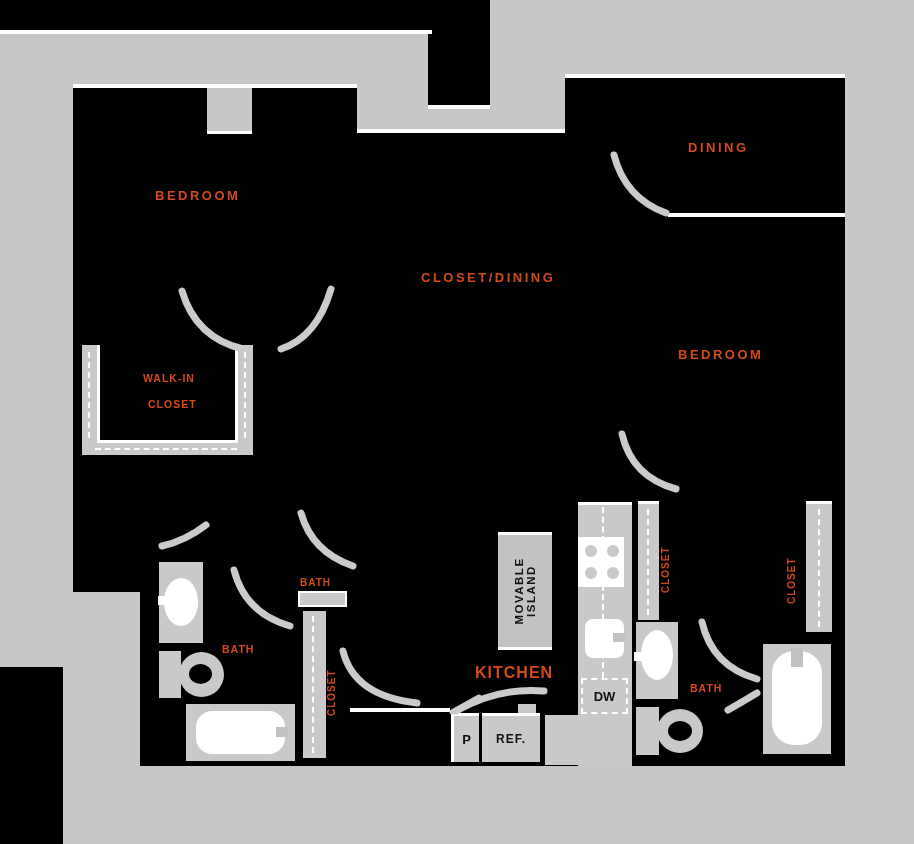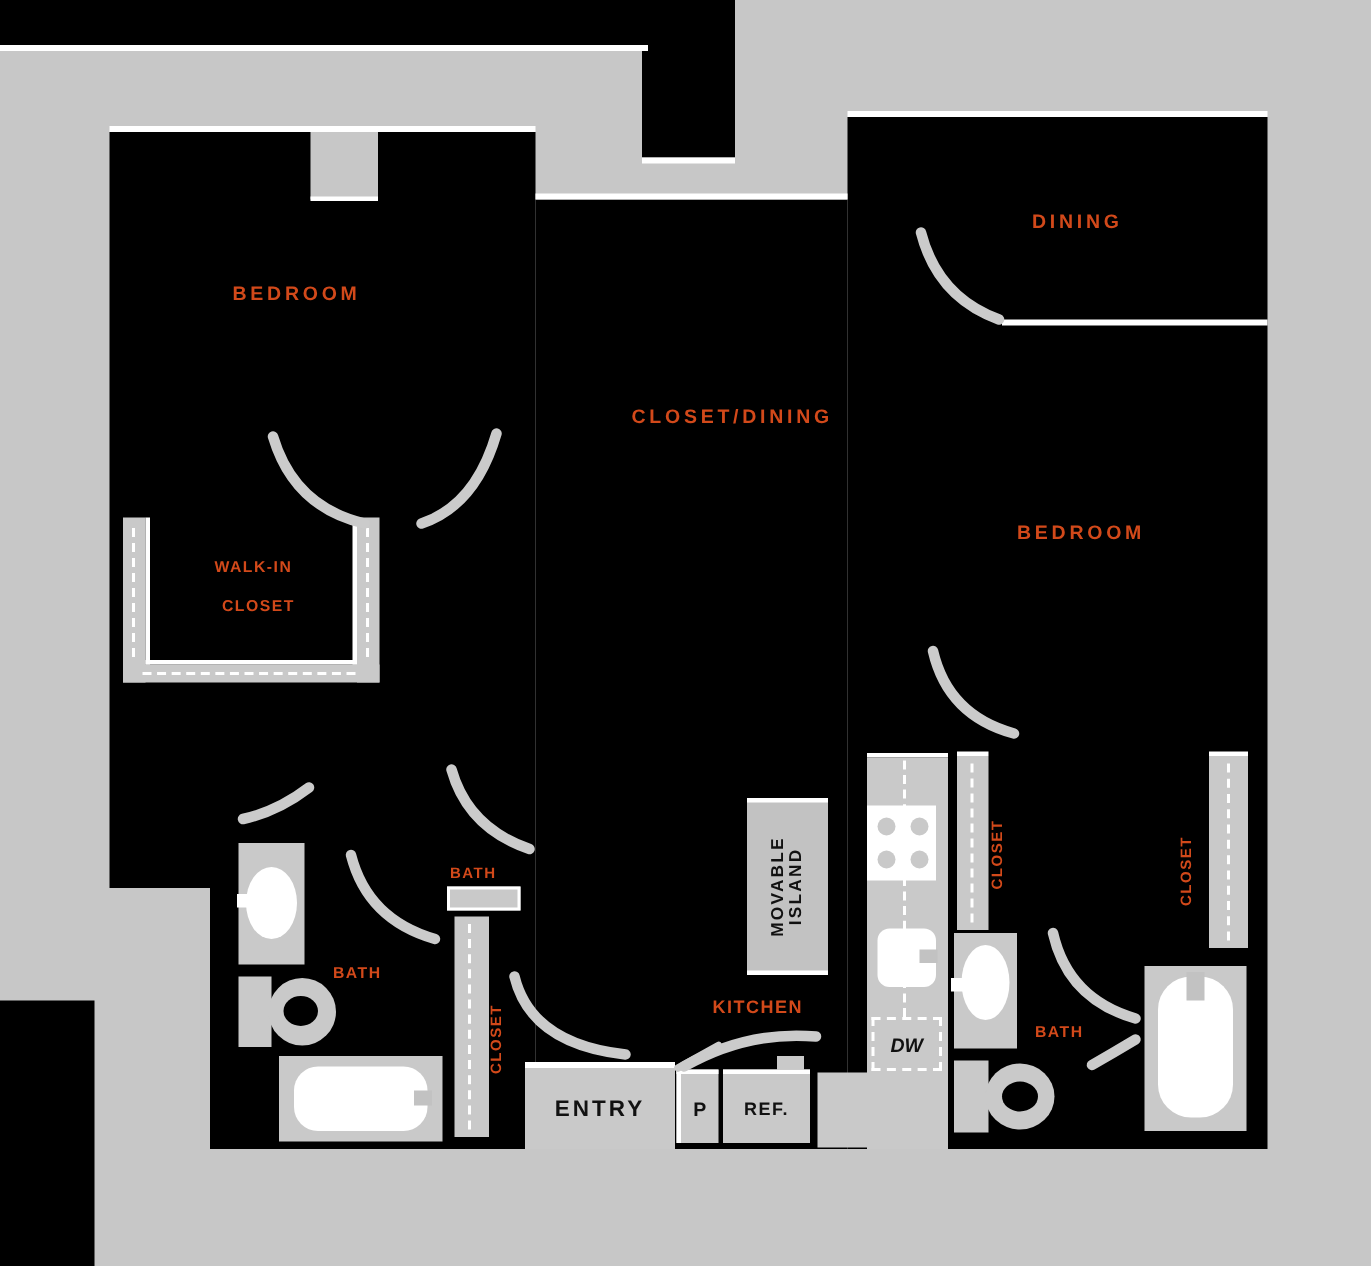--- a/index.html
+++ b/index.html
@@ -46,21 +46,21 @@
 
   <div class="abs" style="left:207px;top:88px;width:45px;height:45px;background:var(--bg);"></div>
   <div class="wline" style="left:207px;top:131px;width:45px;height:3px;"></div>
 
   <div class="wline" style="left:668px;top:213px;width:177px;height:4px;"></div>
 
   <div class="roomlbl" style="left:155px;top:188px;">BEDROOM</div>
   <div class="roomlbl" style="left:421px;top:270px;">CLOSET/DINING</div>
   <div class="roomlbl" style="left:688px;top:140px;">DINING</div>
   <div class="roomlbl" style="left:678px;top:347px;">BEDROOM</div>
-  <div class="smalllbl" style="left:475px;top:664px;font-size:12px;text-align:center;">KITCHEN</div>
+  <div class="smalllbl" style="left:475px;top:664px;font-size:16px;text-align:center;">KITCHEN</div>
   <div class="smalllbl" style="left:143px;top:372px;">WALK-IN</div>
   <div class="smalllbl" style="left:148px;top:398px;">CLOSET</div>
   <div class="smalllbl" style="left:222px;top:643px;">BATH</div>
   <div class="smalllbl" style="left:690px;top:682px;">BATH</div>
   <div class="smalllbl" style="left:300px;top:577px;font-size:10px;">BATH</div>
   <div class="smalllbl vtext" style="left:326px;top:652px;height:64px;font-size:10px;">CLOSET</div>
   <div class="smalllbl vtext" style="left:660px;top:519px;height:74px;font-size:10px;">CLOSET</div>
   <div class="smalllbl vtext" style="left:786px;top:536px;height:68px;font-size:10px;">CLOSET</div>
 
   <div class="fix" style="left:82px;top:345px;width:15px;height:110px;"></div>
@@ -93,21 +93,21 @@
   <div class="fix" style="left:545px;top:715px;width:33px;height:50px;"></div>
   <div class="dashv" style="left:602px;top:507px;height:171px;"></div>
   <div class="abs" style="left:578px;top:537px;width:46px;height:50px;background:var(--wall);">
     <div class="grayoval" style="left:7px;top:8px;width:12px;height:12px;"></div>
     <div class="grayoval" style="left:29px;top:8px;width:12px;height:12px;"></div>
     <div class="grayoval" style="left:7px;top:30px;width:12px;height:12px;"></div>
     <div class="grayoval" style="left:29px;top:30px;width:12px;height:12px;"></div>
   </div>
   <div class="abs" style="left:585px;top:619px;width:39px;height:39px;background:var(--wall);border-radius:8px;"></div>
   <div class="abs" style="left:613px;top:633px;width:12px;height:9px;background:var(--fixture2);"></div>
-  <div class="abs center" style="left:581px;top:678px;width:47px;height:36px;background:var(--fixture);border:2px dashed var(--wall);box-sizing:border-box;font-style:italic;">
+  <div class="abs center" style="left:581px;top:678px;width:47px;height:36px;background:var(--fixture);border:2px dashed var(--wall);box-sizing:border-box;">
     <span class="blklbl" style="font-size:13px;">DW</span>
   </div>
 
   <div class="abs" style="left:498px;top:532px;width:54px;height:118px;background:var(--fixture2);border-top:3px solid var(--wall);border-bottom:3px solid var(--wall);box-sizing:border-box;"></div>
   <div class="abs center" style="left:466px;top:564px;width:118px;height:54px;transform:rotate(-90deg);flex-direction:column;">
     <span class="blklbl" style="font-size:11.5px;letter-spacing:1.5px;">MOVABLE</span>
     <span class="blklbl" style="font-size:11.5px;letter-spacing:1.5px;">ISLAND</span>
   </div>
 
   <div class="wline" style="left:638px;top:501px;width:21px;height:3px;"></div>
@@ -121,23 +121,20 @@
   <div class="oval" style="left:641px;top:630px;width:32px;height:50px;"></div>
   <div class="wline" style="left:634px;top:652px;width:14px;height:9px;"></div>
   <div class="fix" style="left:636px;top:707px;width:23px;height:48px;"></div>
   <div class="grayoval" style="left:657px;top:709px;width:46px;height:44px;"></div>
   <div class="holes" style="left:668px;top:721px;width:24px;height:20px;"></div>
   <div class="fix" style="left:763px;top:644px;width:68px;height:110px;"></div>
   <div class="abs" style="left:772px;top:651px;width:50px;height:94px;background:var(--wall);border-radius:22px;"></div>
   <div class="abs" style="left:791px;top:648px;width:12px;height:19px;background:var(--fixture2);"></div>
 
   <div class="wline" style="left:350px;top:708px;width:100px;height:4px;"></div>
-  <div class="abs center" style="left:350px;top:712px;width:100px;height:54px;background:var(--fixture);">
-    <span class="blklbl" style="font-size:15px;letter-spacing:2px;">ENTRY</span>
-  </div>
   <div class="abs center" style="left:451px;top:713px;width:28px;height:49px;background:var(--fixture);border-top:3px solid var(--wall);border-left:3px solid var(--wall);box-sizing:border-box;">
     <span class="blklbl" style="font-size:13px;">P</span>
   </div>
   <div class="abs" style="left:518px;top:704px;width:18px;height:9px;background:var(--fixture);"></div>
   <div class="abs center" style="left:482px;top:713px;width:58px;height:49px;background:var(--fixture);border-top:3px solid var(--wall);box-sizing:border-box;">
     <span class="blklbl" style="font-size:12px;letter-spacing:1px;">REF.</span>
   </div>
 
   <svg width="914" height="844" viewBox="0 0 914 844">
     <g fill="none" stroke="#cbcbcb" stroke-width="7" stroke-linecap="round">

